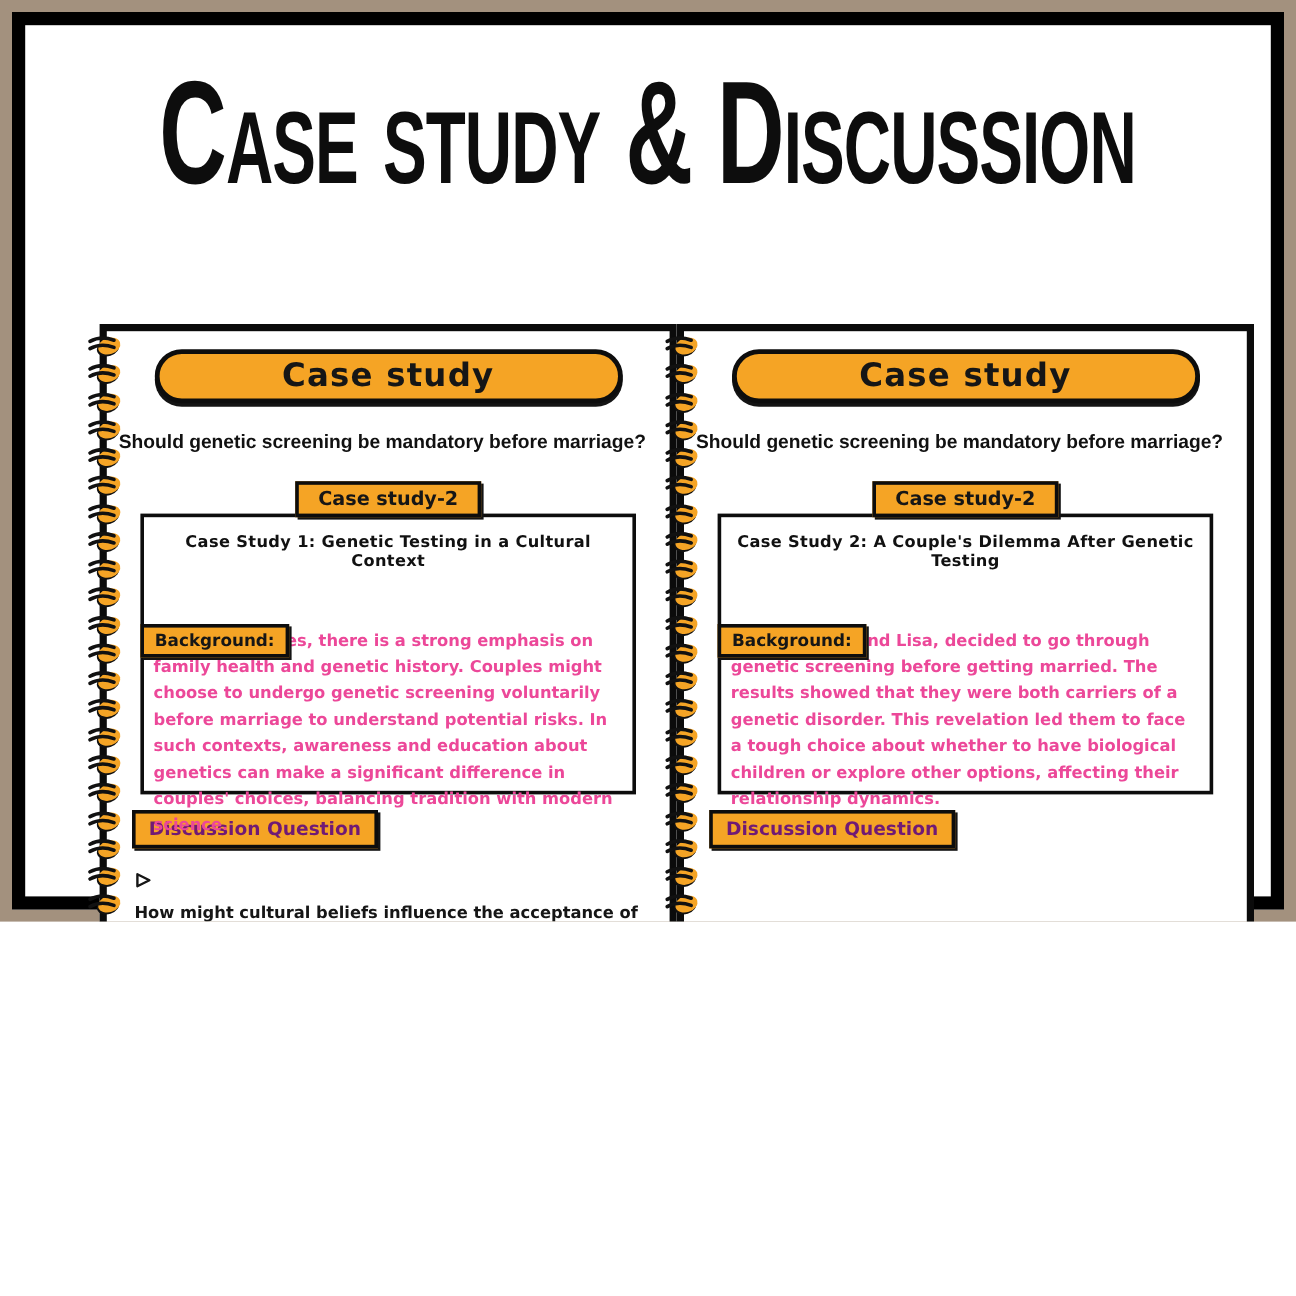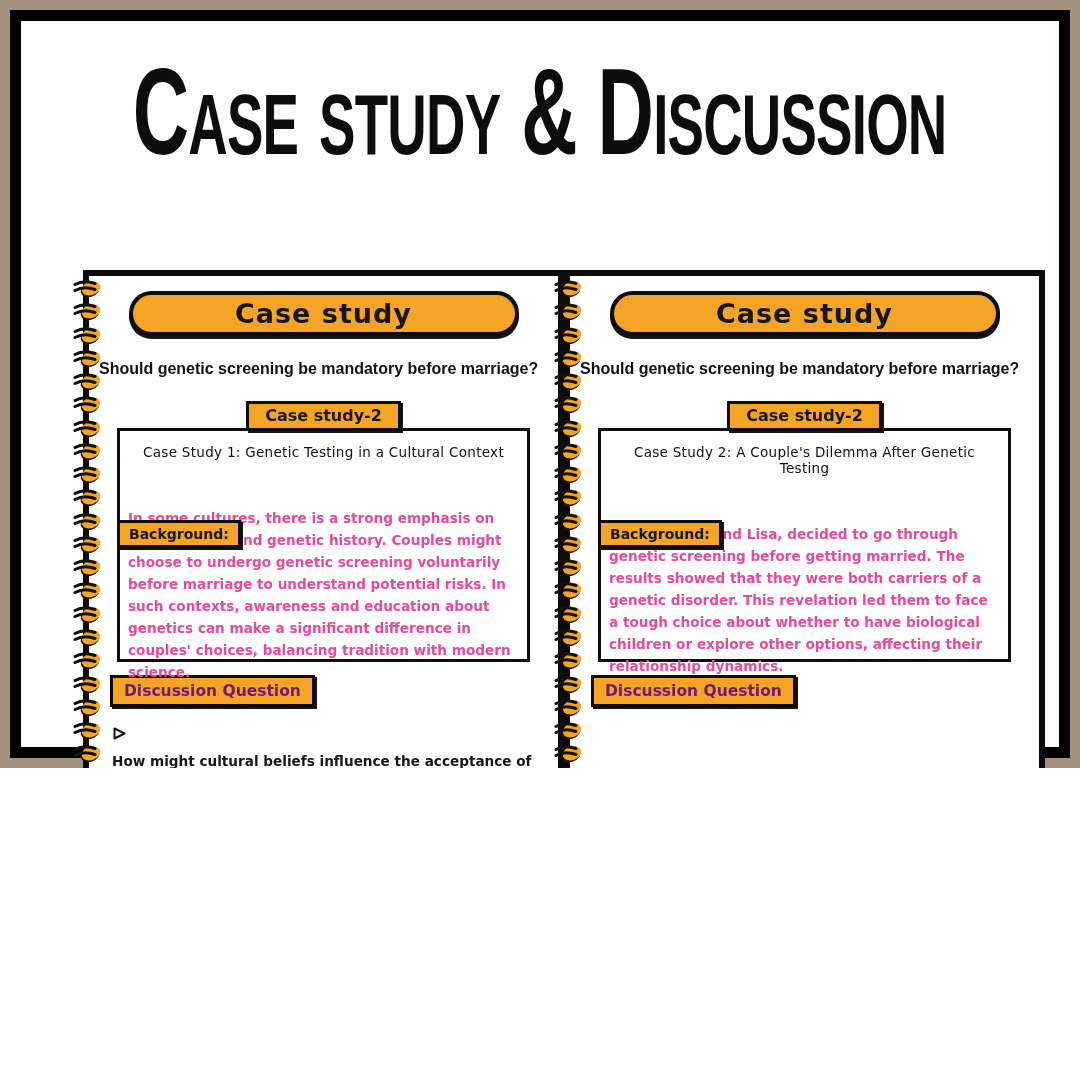--- a/index.html
+++ b/index.html
@@ -75,21 +75,21 @@
     font-weight:bold;font-size:16px;color:#161616;
   }
   
   .content-box{
     position:relative;z-index:1;
     margin:-3px auto 0;width:407px;height:228px;
     background:#fff;border:3px solid #0d0d0d;
   }
   .case-title{
     margin:13px 6px 0;text-align:center;
-    font-weight:normal;font-size:13.5px;color:#111;letter-spacing:0.3px;
+    font-weight:bold;font-size:13.5px;color:#111;letter-spacing:0.3px;
   }
   .bg-label{
     position:absolute;left:-3px;top:41px;
     padding:3px 9px;
     background:var(--accent);border:3px solid #0d0d0d;
     box-shadow:2px 2px 0 #141414;
     font-weight:bold;font-size:14px;color:#161616;margin-top:48px;
   }
   .body-text{
     margin:47px 8px 0 8px;

